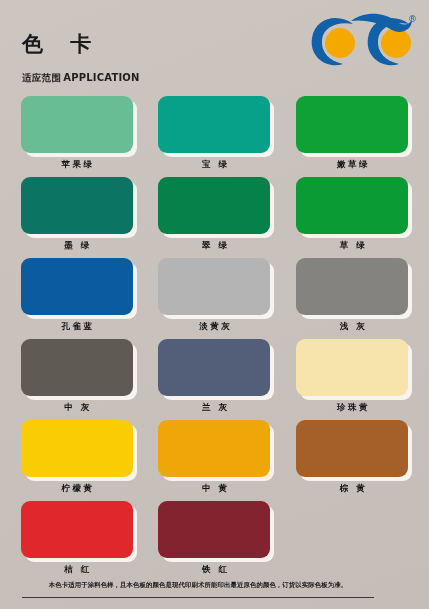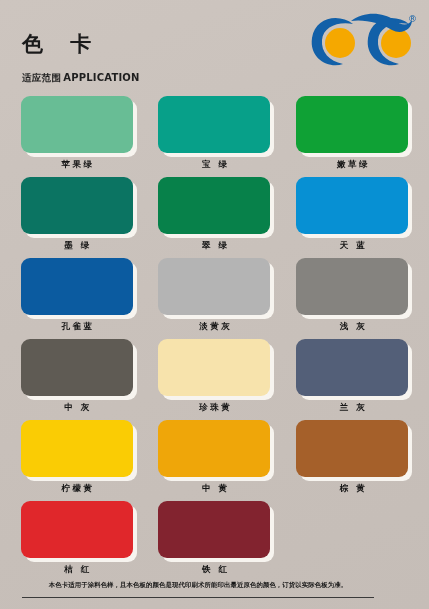--- a/index.html
+++ b/index.html
@@ -202,23 +202,23 @@
       <div class="cell">
         <div class="chip-wrap">
           <div class="chip-shadow"></div>
           <div class="chip" style="background: rgb(7, 129, 74);"></div>
         </div>
         <div class="chip-label">翠  绿</div>
       </div>
       <div class="cell">
         <div class="chip-wrap">
           <div class="chip-shadow"></div>
-          <div class="chip" style="background: rgb(7, 144, 211);"></div>
-        </div>
-        <div class="chip-label">天  蓝</div>
+          <div class="chip" style="background: rgb(11, 155, 52);"></div>
+        </div>
+        <div class="chip-label">草  绿</div>
       </div>
       <div class="cell">
         <div class="chip-wrap">
           <div class="chip-shadow"></div>
           <div class="chip" style="background: rgb(11, 91, 160);"></div>
         </div>
         <div class="chip-label">孔雀蓝</div>
       </div>
       <div class="cell">
         <div class="chip-wrap">
@@ -237,30 +237,30 @@
       <div class="cell">
         <div class="chip-wrap">
           <div class="chip-shadow"></div>
           <div class="chip" style="background: rgb(95, 91, 84);"></div>
         </div>
         <div class="chip-label">中  灰</div>
       </div>
       <div class="cell">
         <div class="chip-wrap">
           <div class="chip-shadow"></div>
+          <div class="chip" style="background: rgb(83, 95, 120);"></div>
+        </div>
+        <div class="chip-label">兰  灰</div>
+      </div>
+      <div class="cell">
+        <div class="chip-wrap">
+          <div class="chip-shadow"></div>
           <div class="chip" style="background: rgb(247, 227, 172);"></div>
         </div>
         <div class="chip-label">珍珠黄</div>
-      </div>
-      <div class="cell">
-        <div class="chip-wrap">
-          <div class="chip-shadow"></div>
-          <div class="chip" style="background: rgb(83, 95, 120);"></div>
-        </div>
-        <div class="chip-label">兰  灰</div>
       </div>
       <div class="cell">
         <div class="chip-wrap">
           <div class="chip-shadow"></div>
           <div class="chip" style="background: rgb(250, 204, 4);"></div>
         </div>
         <div class="chip-label">柠檬黄</div>
       </div>
       <div class="cell">
         <div class="chip-wrap">

